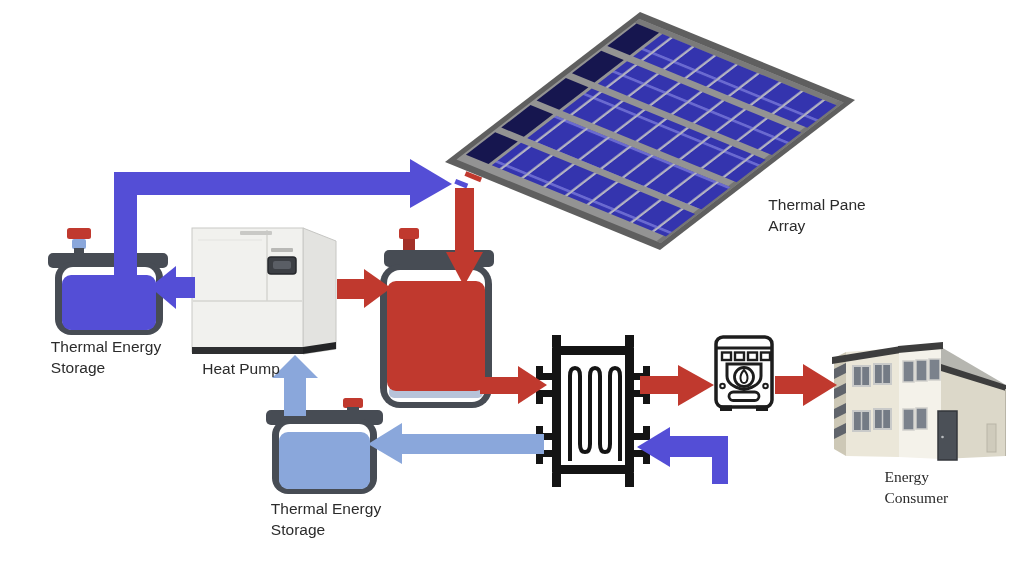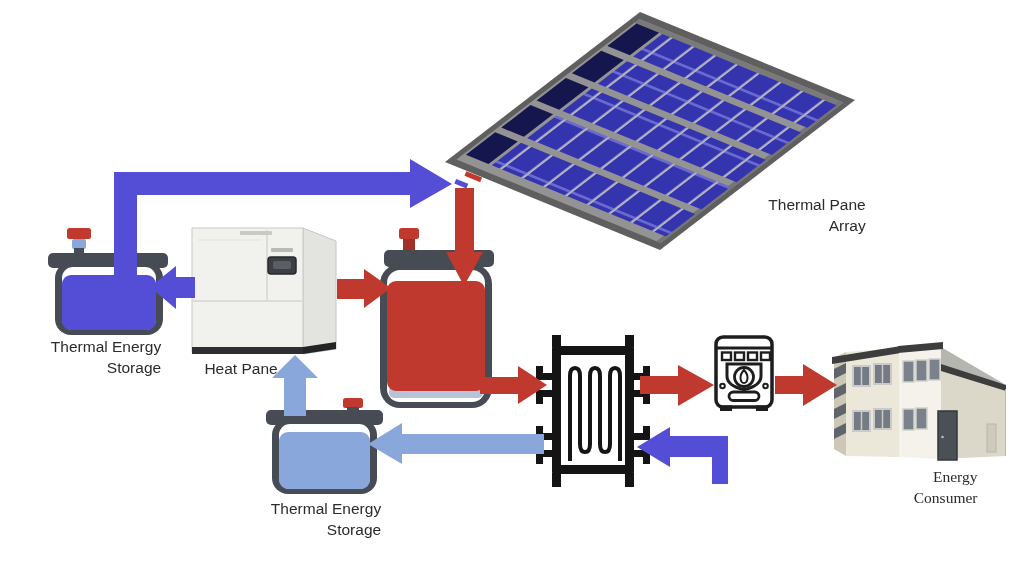--- a/index.html
+++ b/index.html
@@ -4,21 +4,21 @@
 <style>
   html,body{margin:0;padding:0;background:#ffffff;}
   .canvas{
     position:relative;width:1024px;height:561px;background:#ffffff;
     font-family:"Liberation Sans", sans-serif;overflow:hidden;
   }
   .canvas svg{position:absolute;left:0;top:0;}
   .label{
     position:absolute;transform:translateX(-50%);
     font-size:15.5px;line-height:1.38;color:#2b2b2b;
-    text-align:right;white-space:pre-line;letter-spacing:0px;
+    text-align:left;white-space:pre-line;letter-spacing:0px;
   }
 </style>
 </head>
 <body>
 
 <div class="canvas">
 
 <svg width="1024" height="561" viewBox="0 0 1024 561">
   <defs>
     <pattern id="panels" width="20.25" height="24" patternUnits="userSpaceOnUse">
@@ -216,18 +216,18 @@
 
     <rect x="402" y="434" width="142" height="20" fill="#8aa7db"></rect>
     <polygon points="402,423 402,464 368,444" fill="#8aa7db"></polygon>
   </g>
 </svg>
 
 <div class="label" style="left:817px;top:194px;">Thermal Pane
 Array</div>
 <div class="label" style="left:106px;top:336px;">Thermal Energy
 Storage</div>
-<div class="label" style="left:241px;top:358px;">Heat Pane</div>
+<div class="label" style="left:241px;top:358px;">Heat Pump</div>
 <div class="label" style="left:326px;top:498px;">Thermal Energy
 Storage</div>
 <div class="label" style="left:931px;top:466px;font-family:Liberation Serif, serif;">Energy Consumer</div>
 
 </div>
 
 </body></html>

